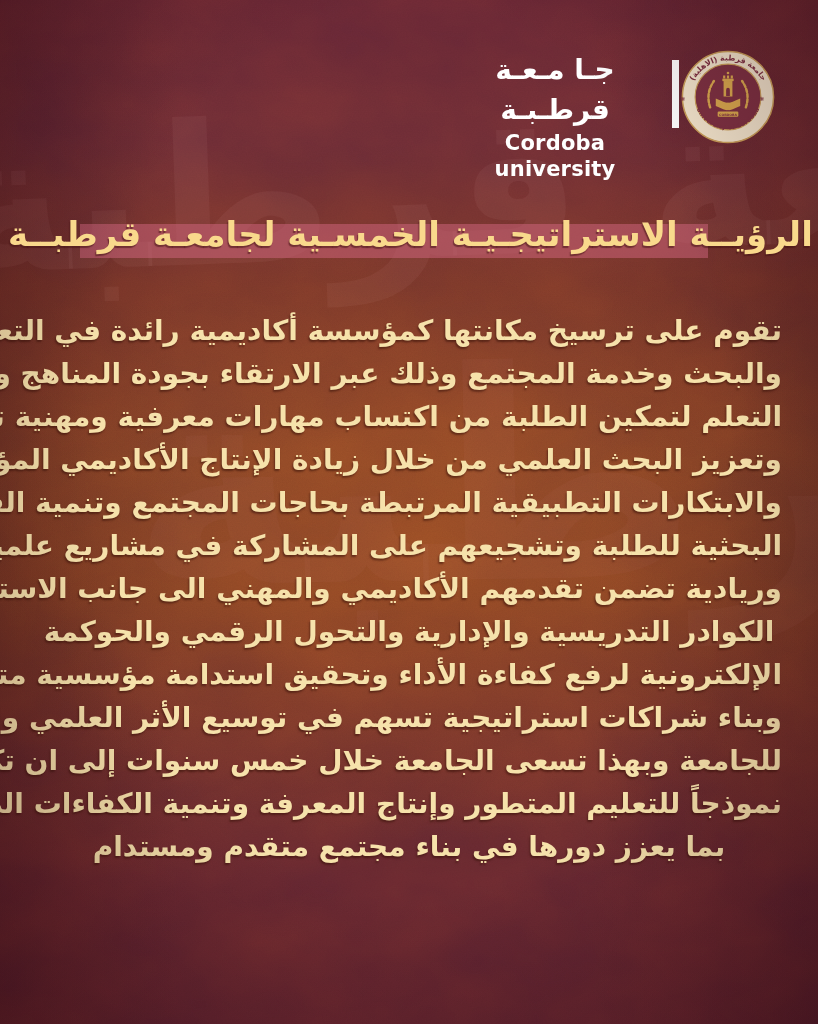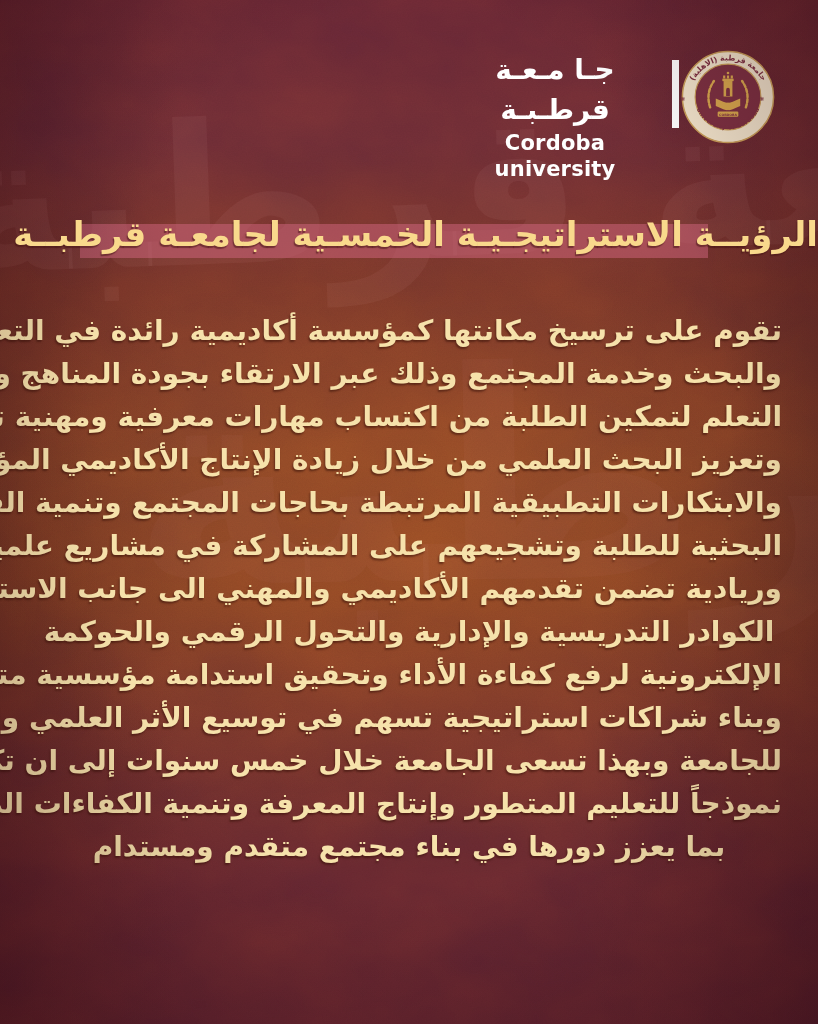--- a/index.html
+++ b/index.html
@@ -54,21 +54,21 @@
 
   
   .title-wrap { position: absolute; top: 197px; left: 0; right: 0; height: 62px; }
   .title-band {
     position: absolute; top: 27px; left: 80px;
     width: 628px; height: 34px;
     background: rgba(210,101,127,0.50);
   }
   .title-text {
     position: absolute; left: 8px; right: 0; bottom: 5px;
-    text-align: right;
+    text-align: left;
     font-size: 34px; font-weight: bold;
     color: #f9d98c;
     text-shadow: -1px 2px 1px rgba(70,20,20,0.55);
     z-index: 2;
     white-space: nowrap;
   }
 
   
   .body-text {
     position: absolute; top: 309px; left: 36px; right: 36px;

